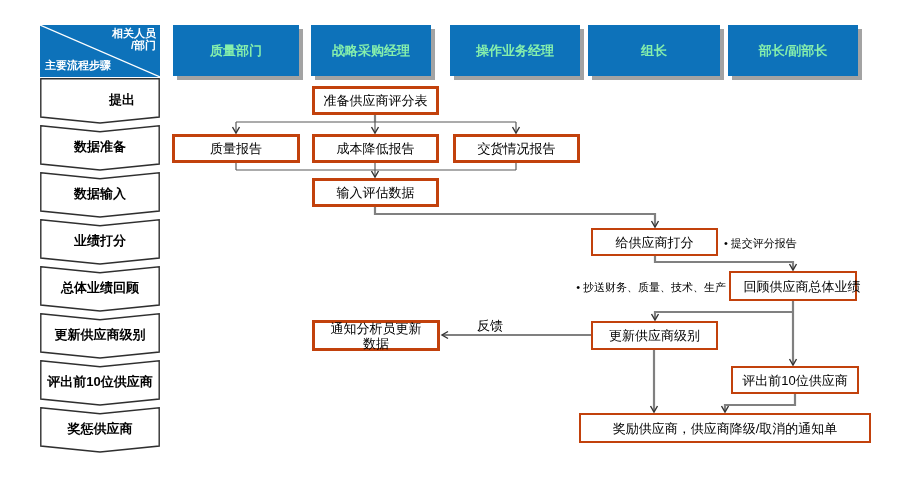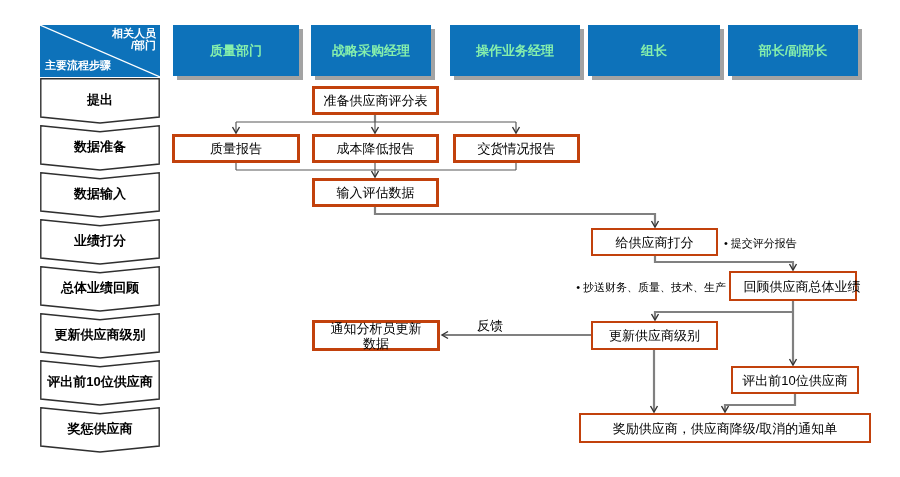--- a/index.html
+++ b/index.html
@@ -102,21 +102,21 @@
   <div class="hdr" style="left:450px;width:130px;">
       <span>操作业务经理</span>
     </div>
   <div class="hdr" style="left:588px;width:132px;">
       <span>组长</span>
     </div>
   <div class="hdr" style="left:728px;width:130px;">
       <span>部长/副部长</span>
     </div>
 
-  <div class="step" style="top:78px;">
+  <div class="step" style="top:78px;padding-left:44px;">
     <svg width="120" height="46">
         <polygon points="0.8,0.8 119.2,0.8 119.2,39 60,45 0.8,39" fill="#fff" stroke="#2f2f2f" stroke-width="1.4"></polygon>
       </svg>
     <span class="lbl">提出</span>
   </div>
   <div class="step" style="top:125px;">
     <svg width="120" height="46">
         <polygon points="0.8,0.8 60,6.8 119.2,0.8 119.2,39 60,45 0.8,39" fill="#fff" stroke="#2f2f2f" stroke-width="1.4"></polygon>
       </svg>
     <span class="lbl">数据准备</span>

